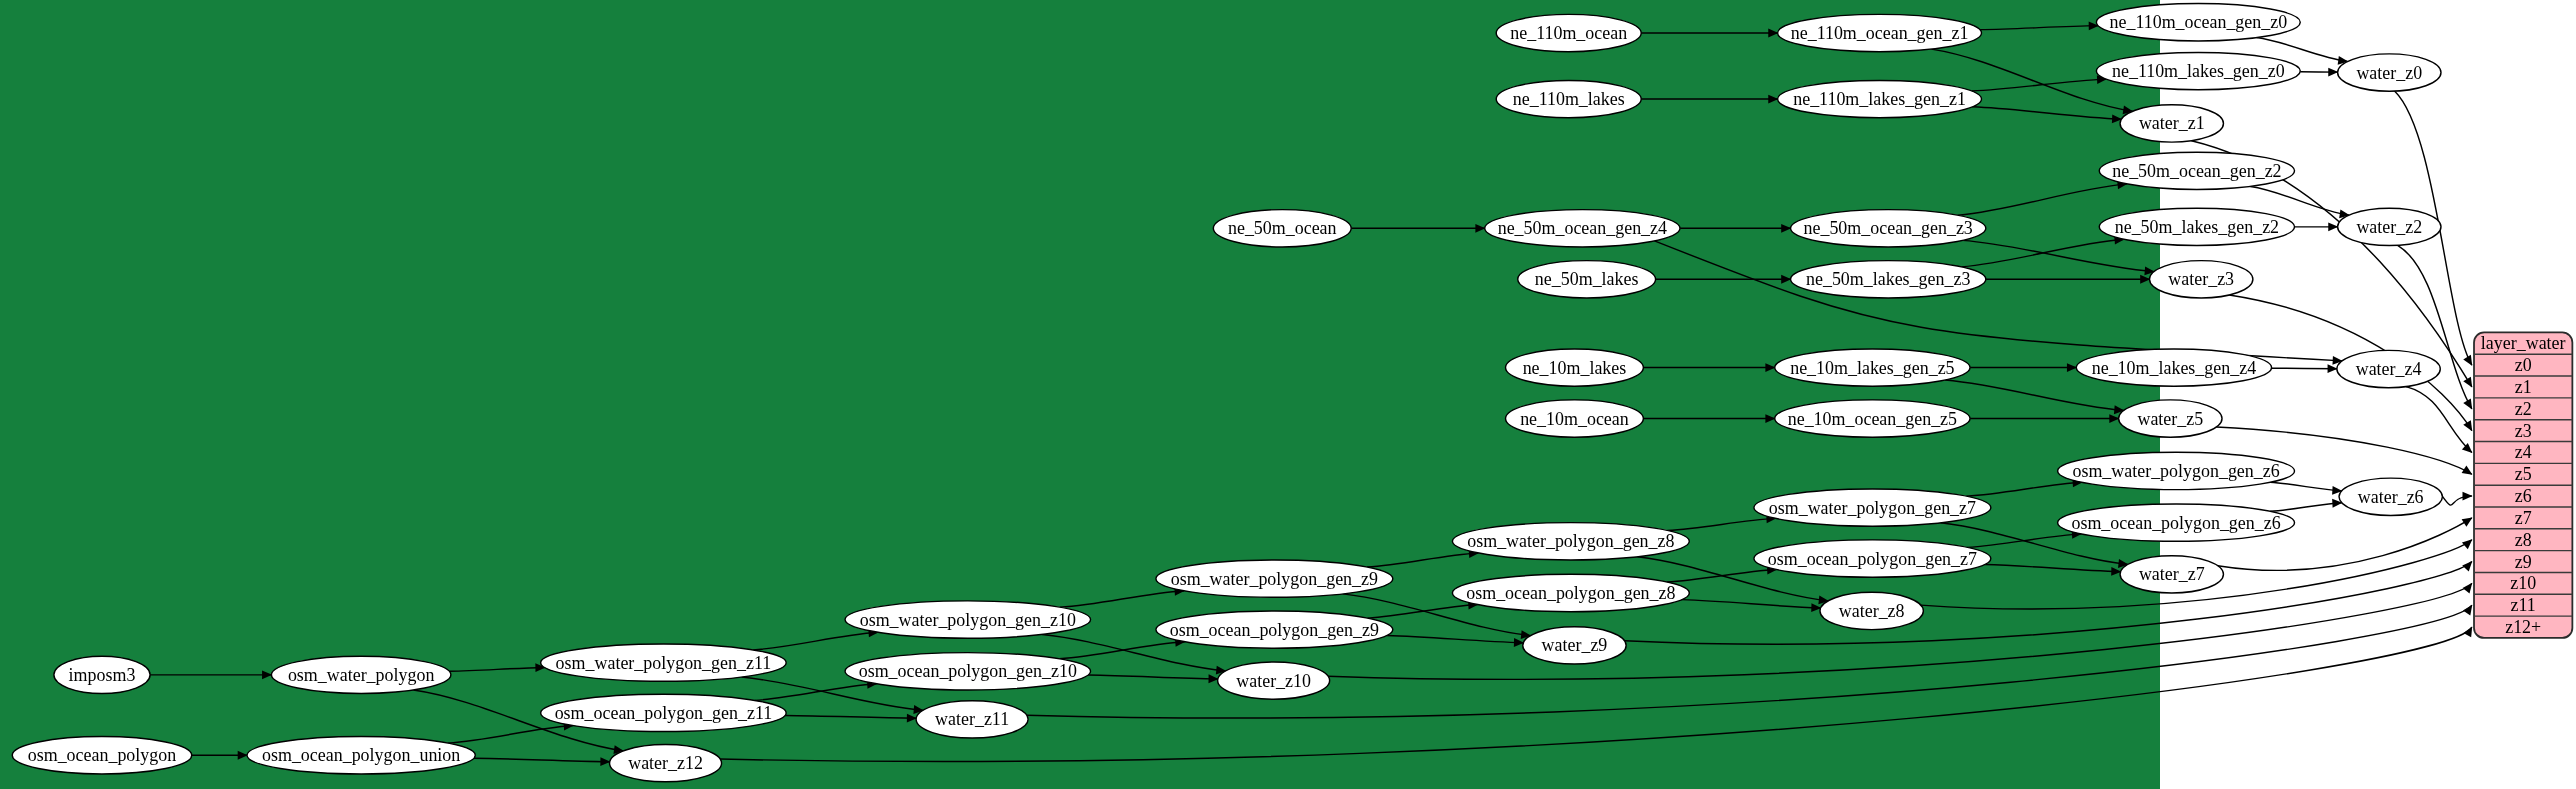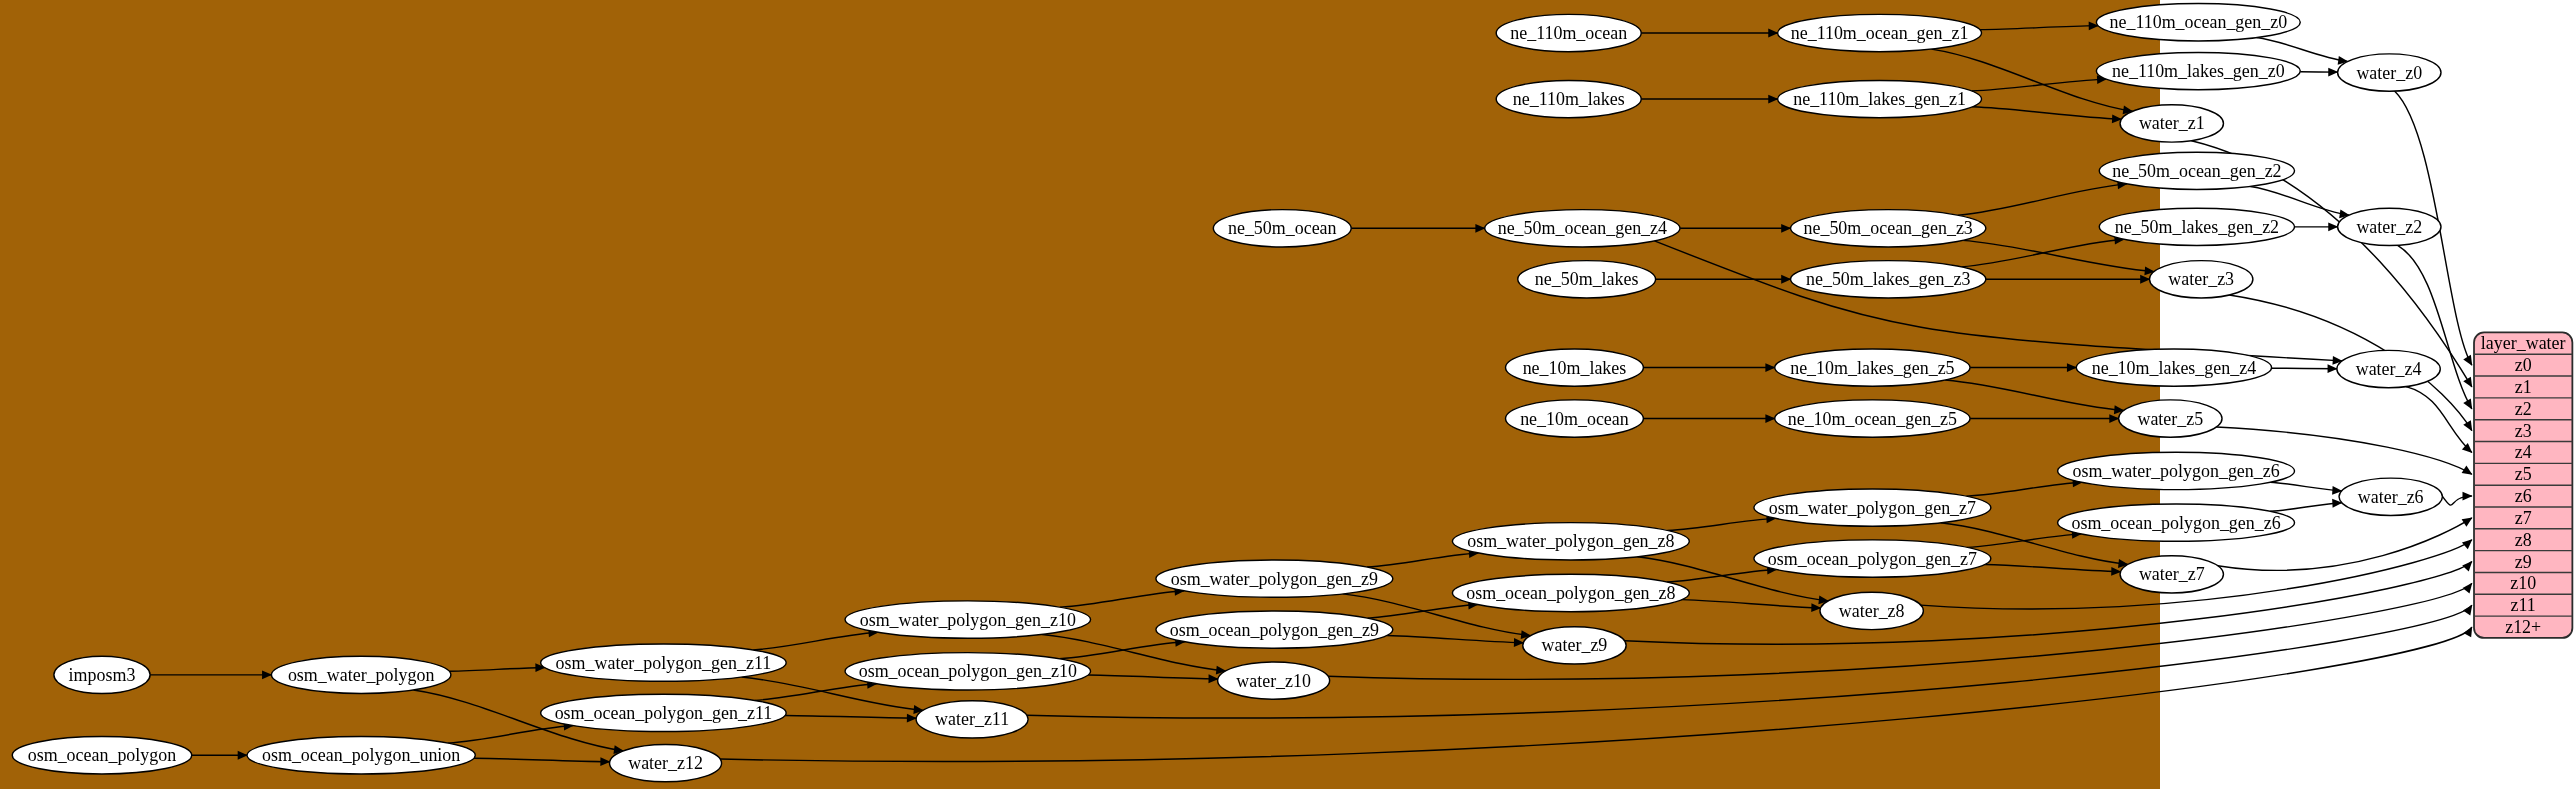--- a/index.html
+++ b/index.html
@@ -1,16 +1,16 @@
 <!DOCTYPE html>
 <html style="font-size:11.5px"><head>
 <meta charset="utf-8">
 <style>
   html, body { margin: 0; padding: 0; background: #ffffff; }
-  .canvas { width: 2160px; height: 789px; position: relative; background: #a16207; }
+  .canvas { width: 2160px; height: 789px; position: relative; background: #15803d; }
   svg { display: block; }
   svg text {
     font-family: "Liberation Serif", "DejaVu Serif", serif;
     font-size: 25px;
     fill: #000000;
   }
 </style>
 </head>
 <body>
 

